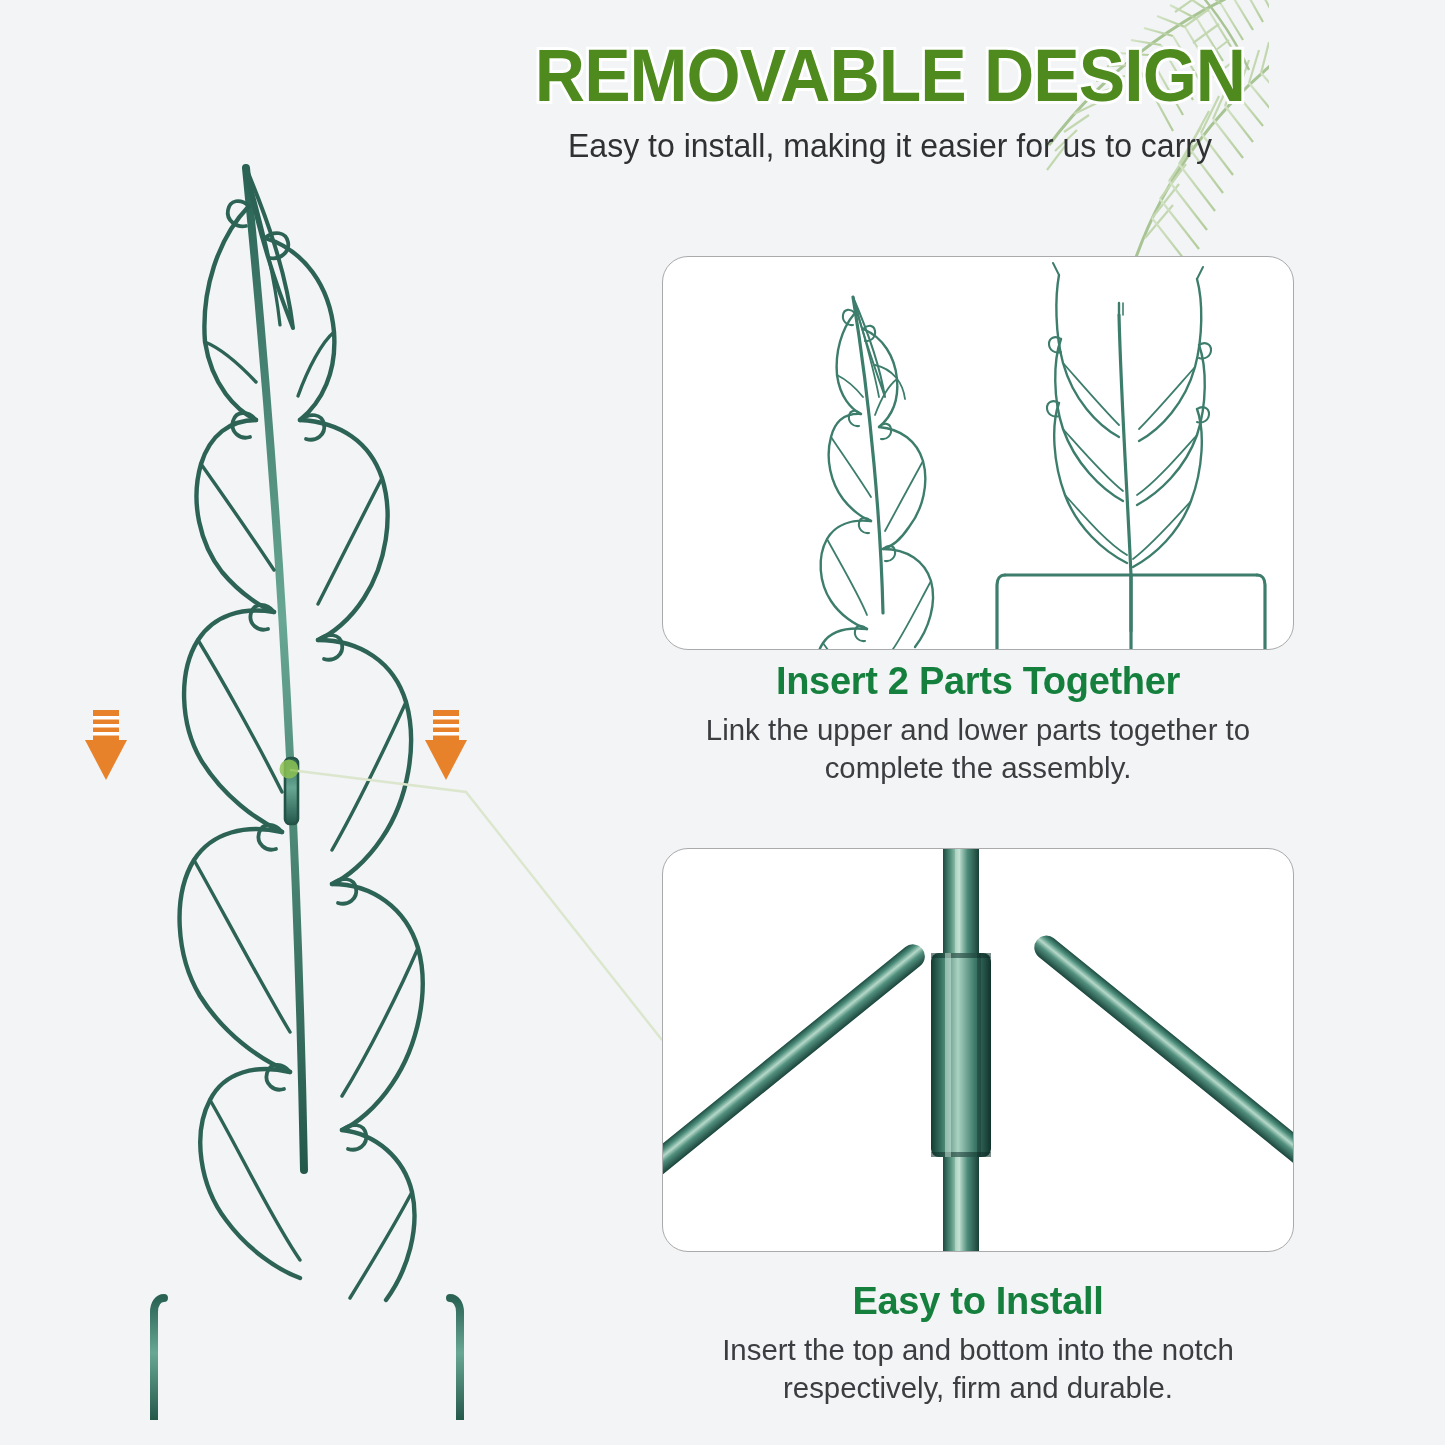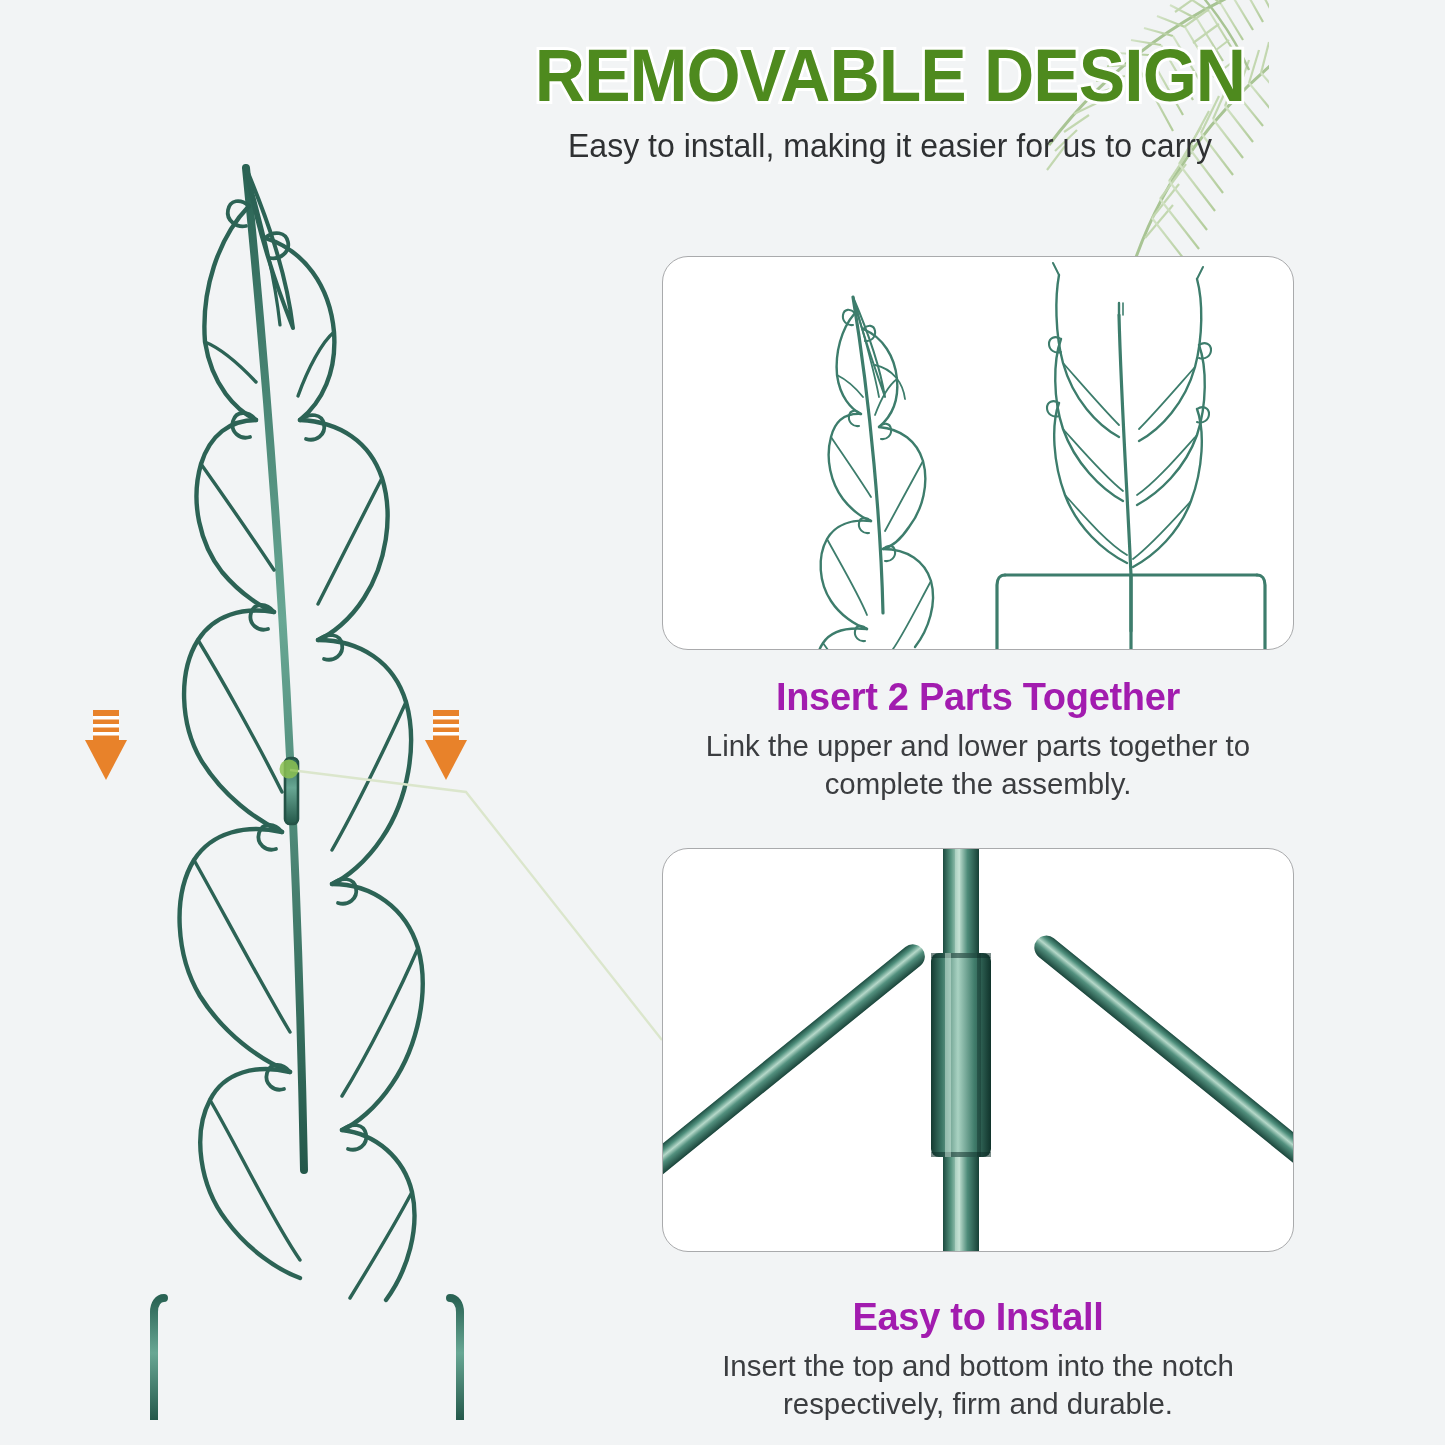--- a/index.html
+++ b/index.html
@@ -34,23 +34,22 @@
   .card{
     position:absolute;background:#ffffff;
     border:1.6px solid #a9aaac;border-radius:26px;
     box-sizing:border-box;overflow:hidden;
   }
   #card-top{left:662px;top:256px;width:632px;height:394px;}
   #card-bottom{left:662px;top:848px;width:632px;height:404px;}
 
   .cap{position:absolute;text-align:center;width:632px;left:662px;}
   .cap-title{
-    font-size:38px;font-weight:bold;color:#a21caf;letter-spacing:-.3px;
+    font-size:38px;font-weight:bold;color:#15803d;letter-spacing:-.3px;
     white-space:nowrap;
-    margin-top:16px;
   }
   .cap-body{
     margin-top:8px;font-size:30px;color:#3b3d40;line-height:1.28;
     transform:scaleX(.98);transform-origin:center;
   }
   #cap-top{top:660px;}
   #cap-bottom{top:1280px;}
 
   
   .hero{position:absolute;left:60px;top:120px;width:470px;height:1300px;}

